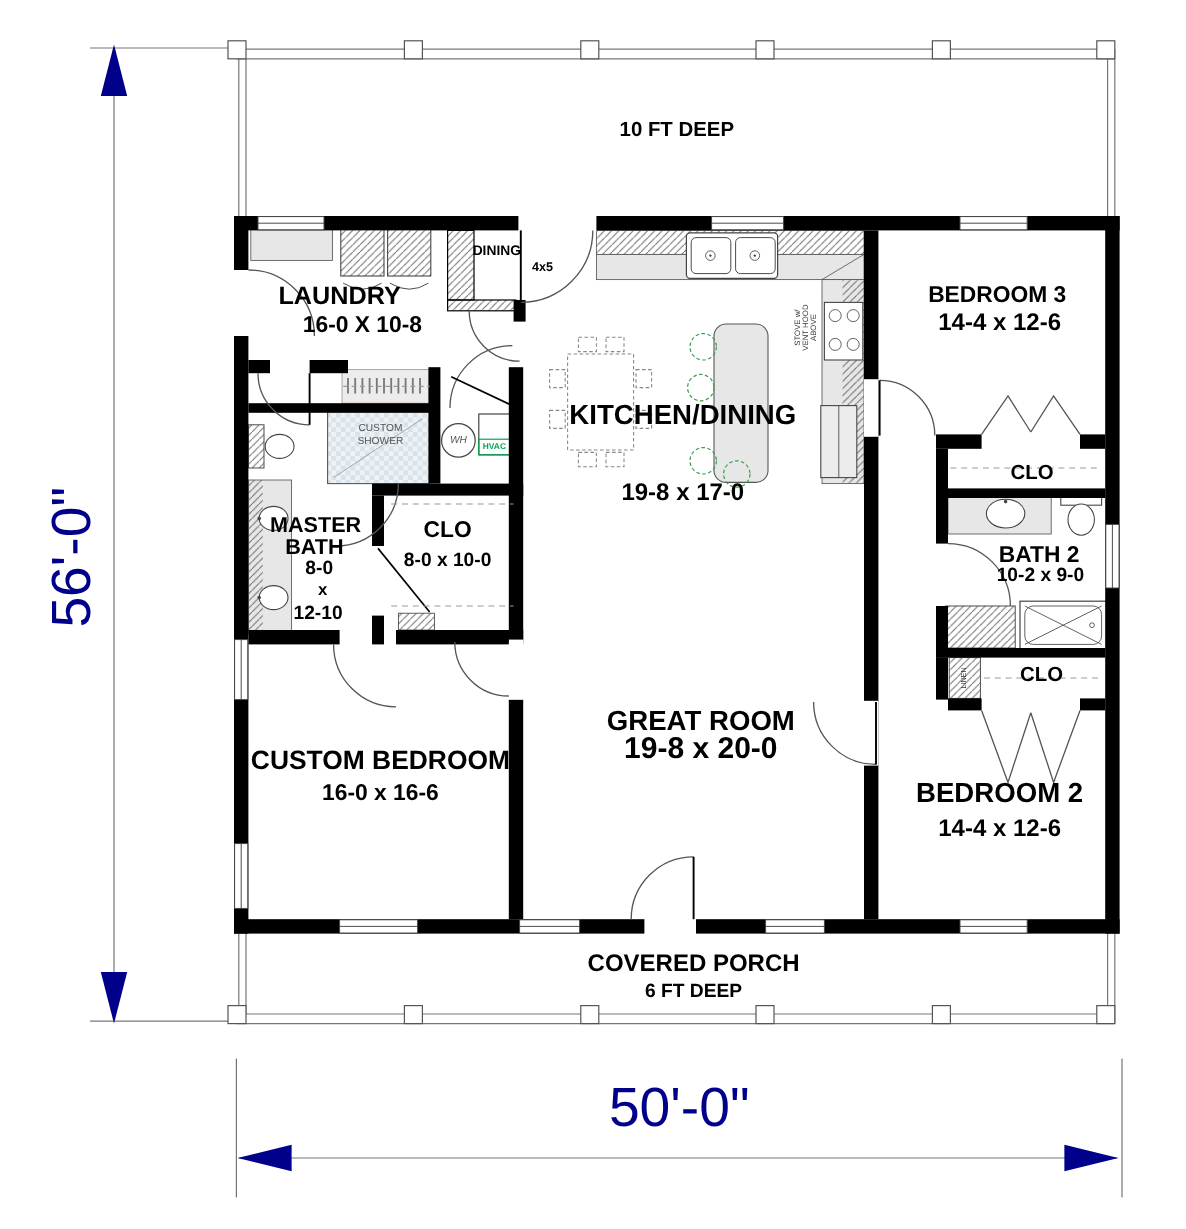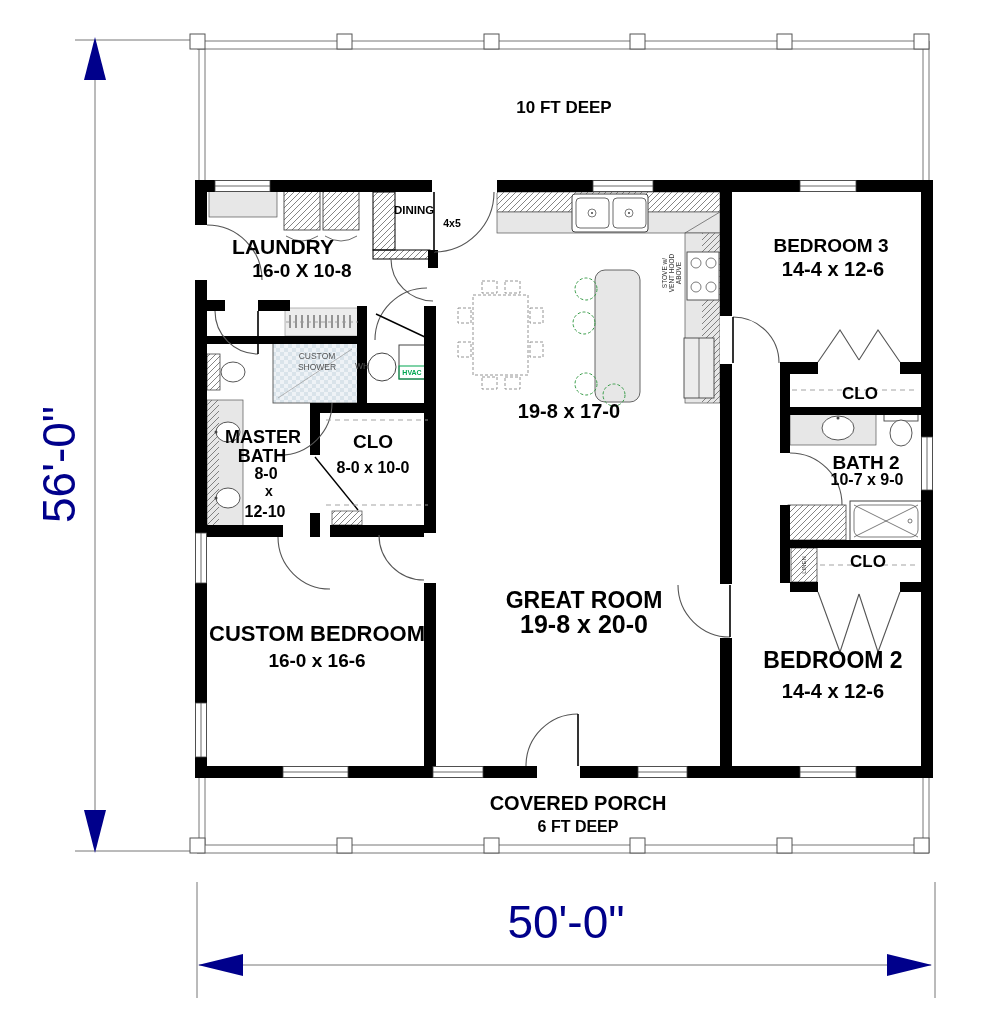--- a/index.html
+++ b/index.html
@@ -276,44 +276,45 @@
   <div class="lbl" style="left:564px;top:108px;font-size:17px;">10 FT DEEP</div>
   <div class="lbl" style="left:578px;top:803px;font-size:20px;">COVERED PORCH</div>
   <div class="lbl" style="left:578px;top:827px;font-size:16px;">6 FT DEEP</div>
 
   <div class="lbl" style="left:283px;top:247px;font-size:21px;">LAUNDRY</div>
   <div class="lbl" style="left:283px;top:271px;font-size:19px;margin-left:19px;">16-0 X 10-8</div>
 
   <div class="lbl" style="left:414px;top:210px;font-size:11.5px;">DINING</div>
   <div class="lbl" style="left:412px;top:224px;font-size:10.5px;margin-left:40px;">4x5</div>
 
+  <div class="lbl" style="left:569px;top:346px;font-size:23px;">KITCHEN/DINING</div>
   <div class="lbl" style="left:569px;top:371px;font-size:20px;margin-top:40px;">19-8 x 17-0</div>
 
   <div class="lbl" style="left:831px;top:246px;font-size:19px;">BEDROOM 3</div>
   <div class="lbl" style="left:833px;top:269px;font-size:20px;">14-4 x 12-6</div>
 
   <div class="lbl" style="left:860px;top:394px;font-size:17px;">CLO</div>
 
   <div class="lbl" style="left:866px;top:463px;font-size:19px;">BATH 2</div>
-  <div class="lbl" style="left:867px;top:480px;font-size:16px;">10-7 x 9-0</div>
+  <div class="lbl" style="left:867px;top:480px;font-size:16px;">10-2 x 9-0</div>
 
   <div class="lbl" style="left:868px;top:562px;font-size:17px;">CLO</div>
 
   <div class="lbl" style="left:263px;top:437px;font-size:18px;">MASTER</div>
   <div class="lbl" style="left:262px;top:456px;font-size:18px;">BATH</div>
   <div class="lbl" style="left:266px;top:474px;font-size:16px;">8-0</div>
   <div class="lbl" style="left:269px;top:492px;font-size:14px;">x</div>
   <div class="lbl" style="left:265px;top:512px;font-size:16px;text-align:center;">12-10</div>
 
   <div class="lbl" style="left:373px;top:442px;font-size:19px;">CLO</div>
   <div class="lbl" style="left:373px;top:468px;font-size:16px;">8-0 x 10-0</div>
 
   <div class="lbl gray" style="left:317px;top:357px;font-size:8.5px;">CUSTOM</div>
   <div class="lbl gray" style="left:317px;top:368px;font-size:8.5px;">SHOWER</div>
-  <div class="lbl gray" style="left:362px;top:367px;font-size:8.5px;">WH</div>
+  <div class="lbl gray" style="left:382px;top:367px;font-size:8.5px;font-style:italic;">WH</div>
   <div class="lbl green" style="left:412px;top:373px;font-size:7px;">HVAC</div>
 
   <div class="lbl" style="left:584px;top:601px;font-size:23px;">GREAT ROOM</div>
   <div class="lbl" style="left:584px;top:624px;font-size:25px;">19-8 x 20-0</div>
 
   <div class="lbl" style="left:317px;top:634px;font-size:22px;">CUSTOM BEDROOM</div>
   <div class="lbl" style="left:317px;top:661px;font-size:19px;">16-0 x 16-6</div>
 
   <div class="lbl" style="left:833px;top:661px;font-size:23px;">BEDROOM 2</div>
   <div class="lbl" style="left:833px;top:691px;font-size:20px;">14-4 x 12-6</div>

